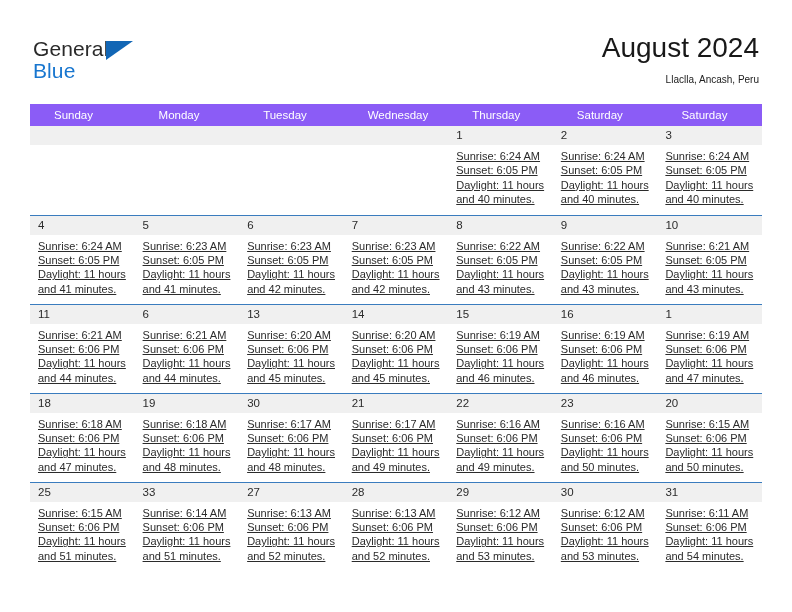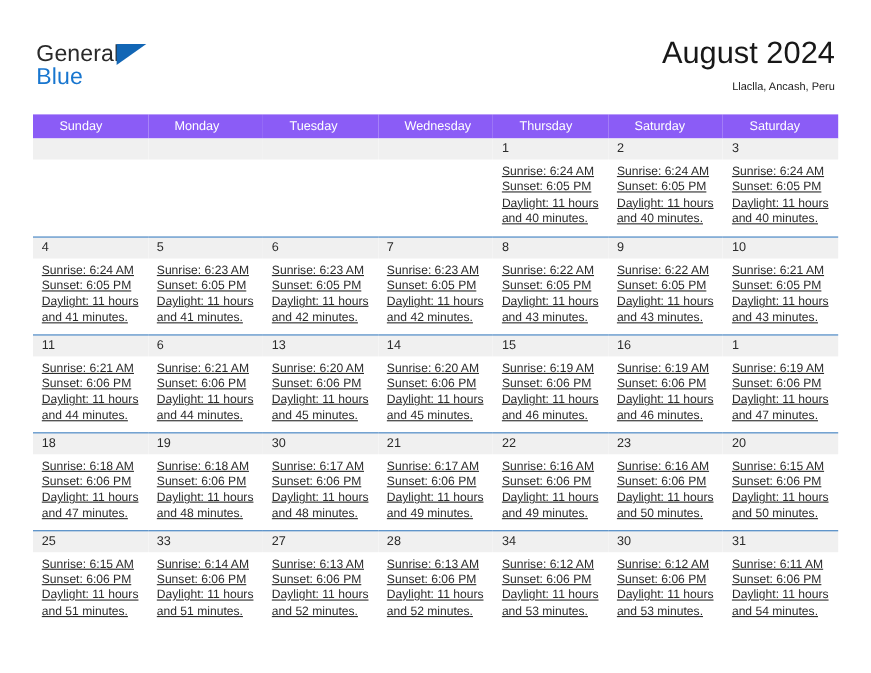--- a/index.html
+++ b/index.html
@@ -430,21 +430,21 @@
           <td>
             <span class="daynum">28</span>
             <div class="details">
               <div>Sunrise: 6:13 AM</div>
               <div>Sunset: 6:06 PM</div>
               <div>Daylight: 11 hours</div>
               <div>and 52 minutes.</div>
             </div>
           </td>
           <td>
-            <span class="daynum">34</span>
+            <span class="daynum">29</span>
             <div class="details">
               <div>Sunrise: 6:12 AM</div>
               <div>Sunset: 6:06 PM</div>
               <div>Daylight: 11 hours</div>
               <div>and 53 minutes.</div>
             </div>
           </td>
           <td>
             <span class="daynum">30</span>
             <div class="details">

